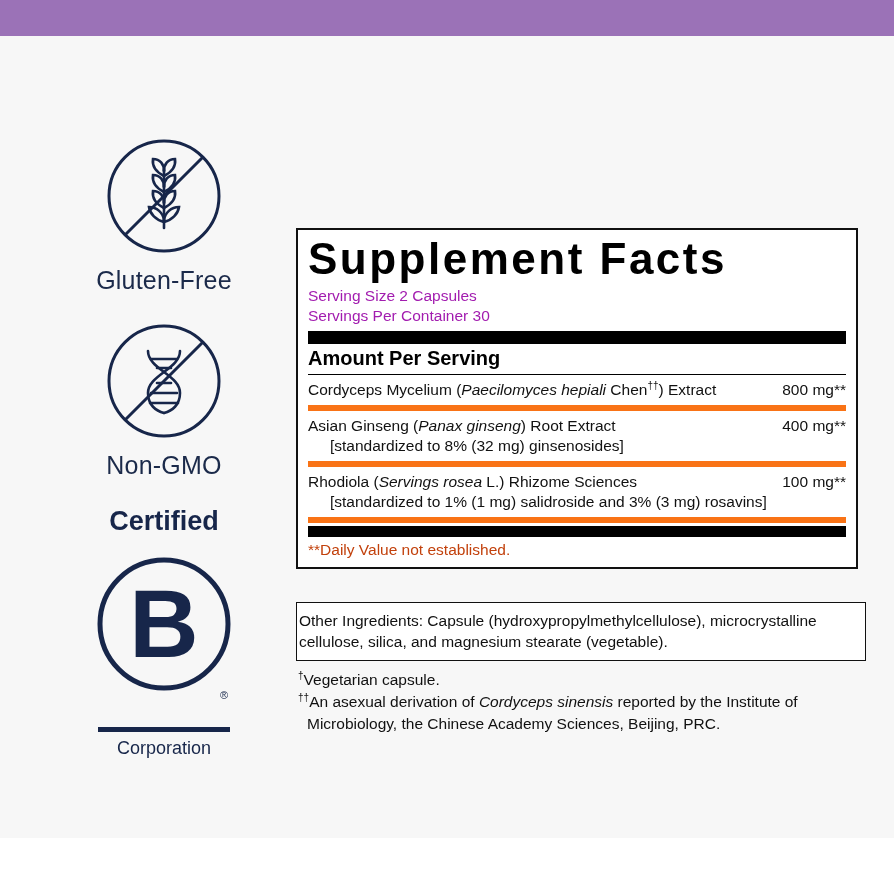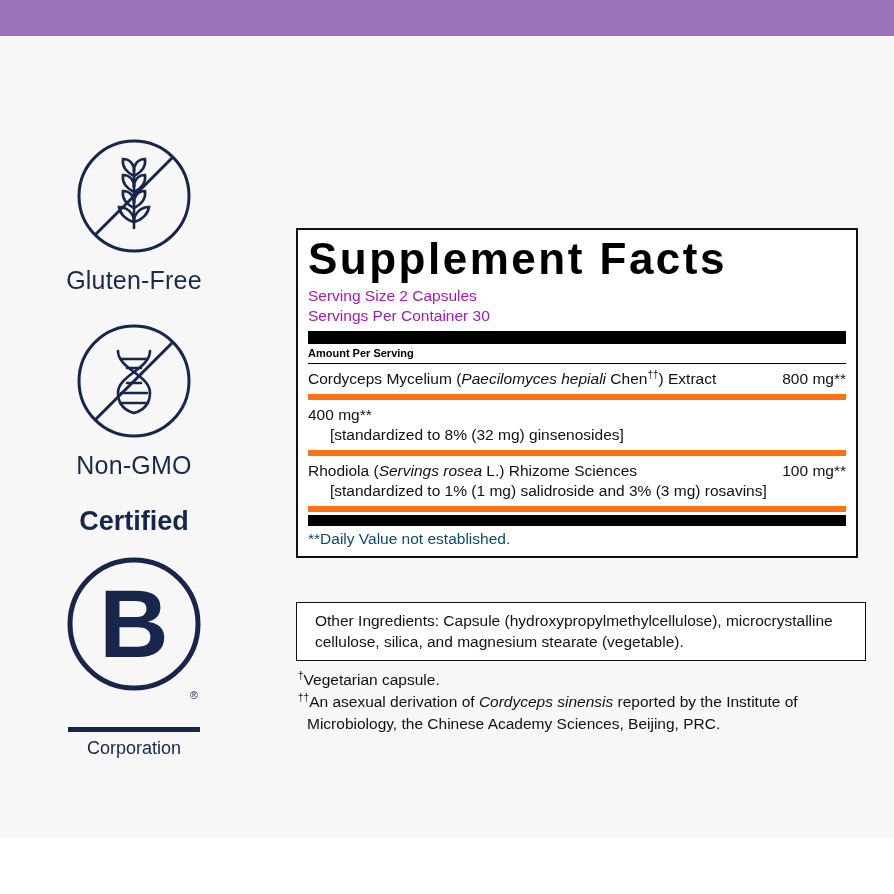--- a/index.html
+++ b/index.html
@@ -49,21 +49,21 @@
     left: 8px;
     top: 838px;
     width: 878px;
     height: 1px;
     background: #e6e6e6;
   }
 
   
   .badges {
     position: absolute;
-    left: 24px;
+    left: 54px;
     top: 100px;
     width: 220px;
   }
   .badge {
     width: 220px;
     text-align: center;
     margin-bottom: 26px;
   }
   .badge-mark {
     display: block;
@@ -132,21 +132,21 @@
     height: 13px;
     background: #000;
     margin: 6px 0 0 0;
   }
   .bar-mid {
     height: 11px;
     background: #000;
     margin: 3px 0 0 0;
   }
   .amount-row {
-    font-size: 11px;
+    font-size: 20px;
     font-weight: bold;
     color: #000;
     padding: 3px 0 4px 0;
     border-bottom: 1.6px solid #000;
   }
   .ing {
     padding: 6px 0 6px 0;
     border-bottom: 6px solid #f97316;
   }
   .ing:last-of-type {
@@ -168,41 +168,41 @@
     white-space: nowrap;
   }
   .ing-sub {
     font-size: 15.5px;
     color: #111;
     padding-left: 22px;
     margin-top: 2px;
   }
   .dv-note {
     font-size: 15.5px;
-    color: #0c4a6e;
+    color: #c2410c;
     padding: 4px 0 4px 0;
   }
   em {
     font-style: italic;
   }
   sup {
     font-size: 10px;
     vertical-align: super;
     line-height: 0;
   }
 
   .other-box {
     position: absolute;
     left: 296px;
     top: 566px;
     width: 570px;
     box-sizing: border-box;
     background: #ffffff;
     border: 1.6px solid #111111;
-    padding: 8px 10px 8px 18px;
+    padding: 8px 10px 8px 2px;
     font-size: 15.5px;
     line-height: 1.33;
     color: #111;
   }
 
   .footnotes {
     position: absolute;
     left: 298px;
     top: 632px;
     width: 576px;
@@ -292,20 +292,21 @@
 
       <div class="ing">
         <div class="ing-line">
           <span class="ing-name"><span>Cordyceps Mycelium (</span><em>Paecilomyces hepiali</em><span> Chen</span><sup>††</sup><span>) Extract</span></span>
           <span class="ing-amt">800 mg**</span>
         </div>
       </div>
 
       <div class="ing">
         <div class="ing-line">
+          <span class="ing-name"><span>Asian Ginseng (</span><em>Panax ginseng</em><span>) Root Extract</span></span>
           <span class="ing-amt">400 mg**</span>
         </div>
         <div class="ing-sub">[standardized to 8% (32 mg) ginsenosides]</div>
       </div>
 
       <div class="ing">
         <div class="ing-line">
           <span class="ing-name"><span>Rhodiola (</span><em>Servings rosea</em><span> L.) Rhizome Sciences</span></span>
           <span class="ing-amt">100 mg**</span>
         </div>

